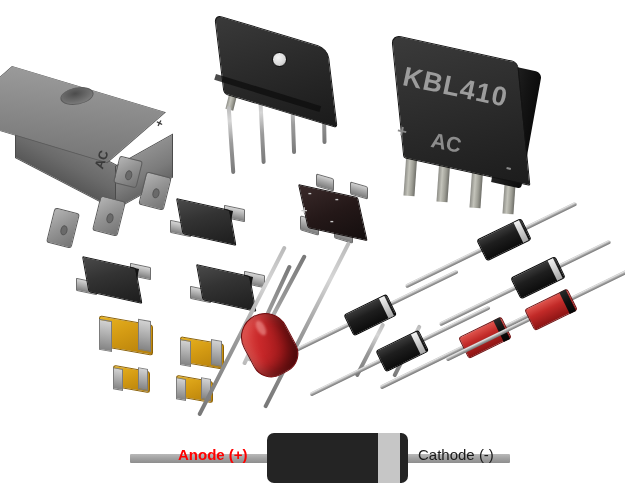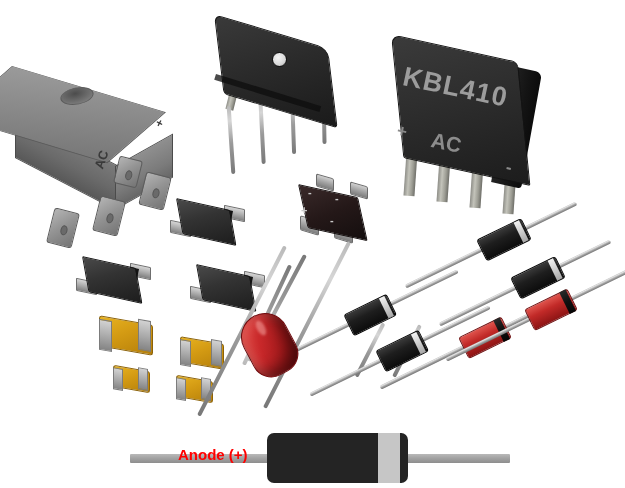--- a/index.html
+++ b/index.html
@@ -446,15 +446,16 @@
     <div class="dome"></div>
     <div class="gloss"></div>
   </div>
 
   <div id="legend">
     <div class="legend-wire"></div>
     <div class="legend-body"></div>
     <div class="legend-band"></div>
     <div class="legend-tip"></div>
     <div class="anode-label">Anode (+)</div>
+    <div class="cathode-label">Cathode (-)</div>
   </div>
 
 </div>
 
 </body></html>

